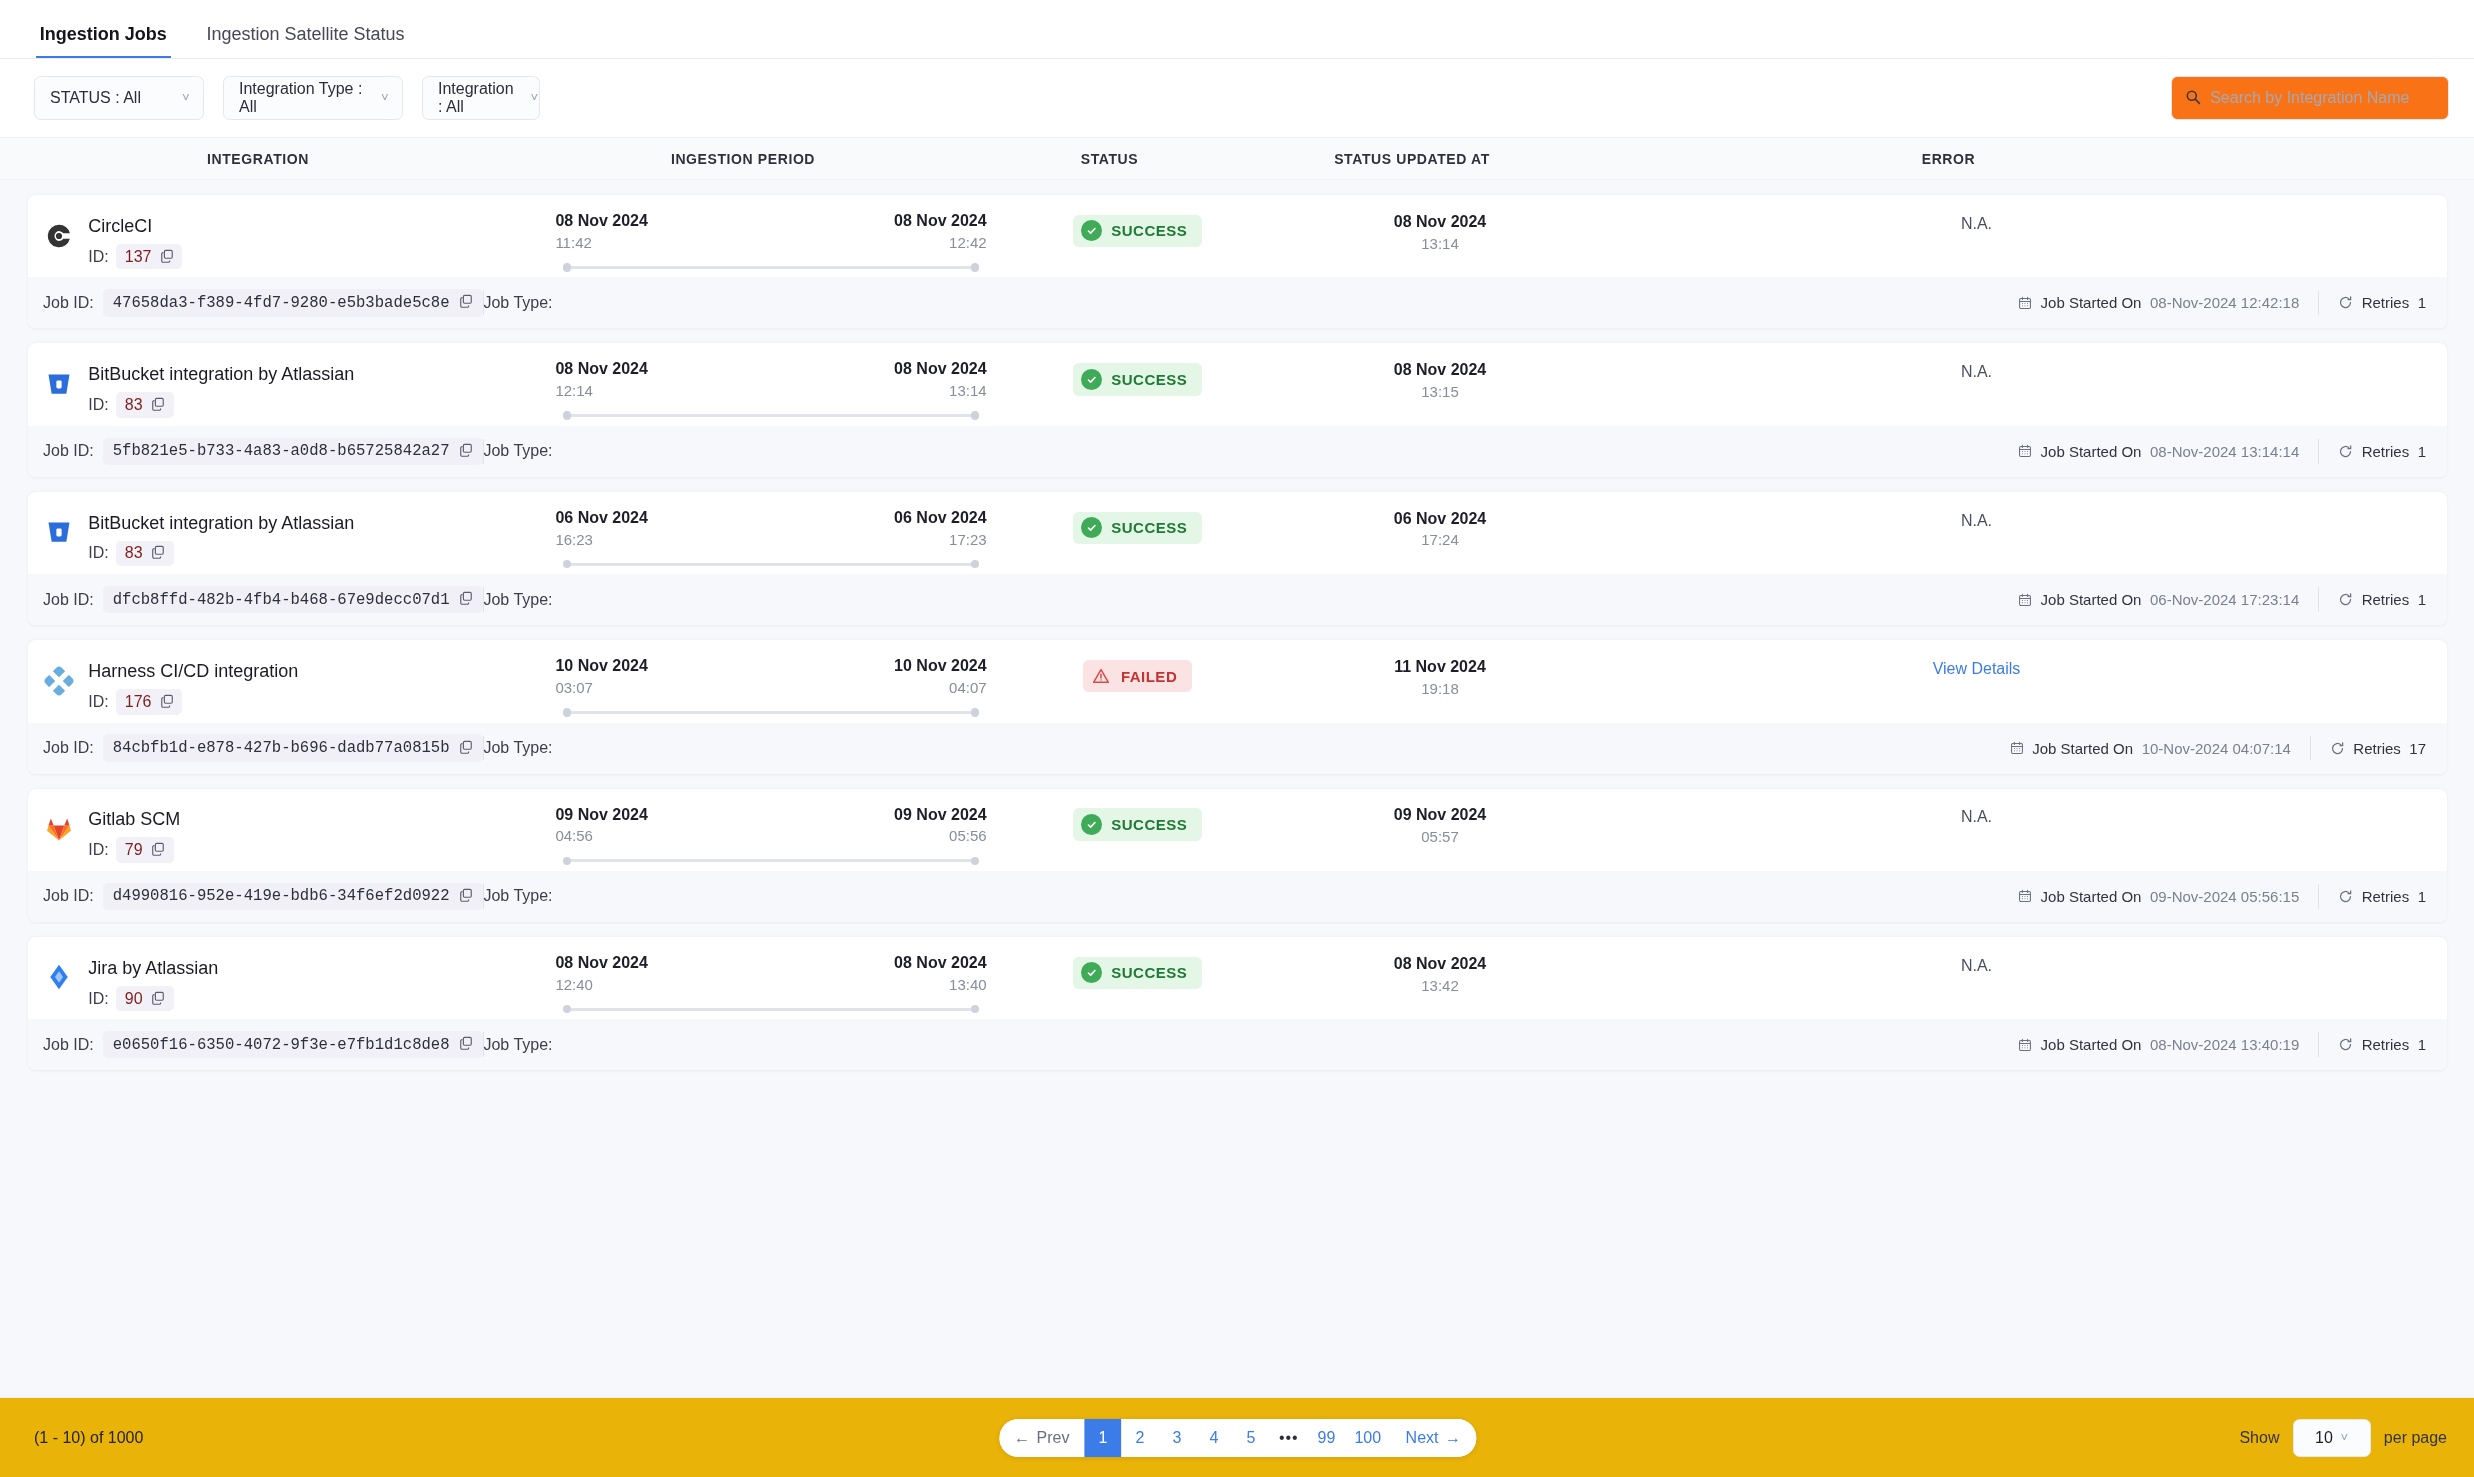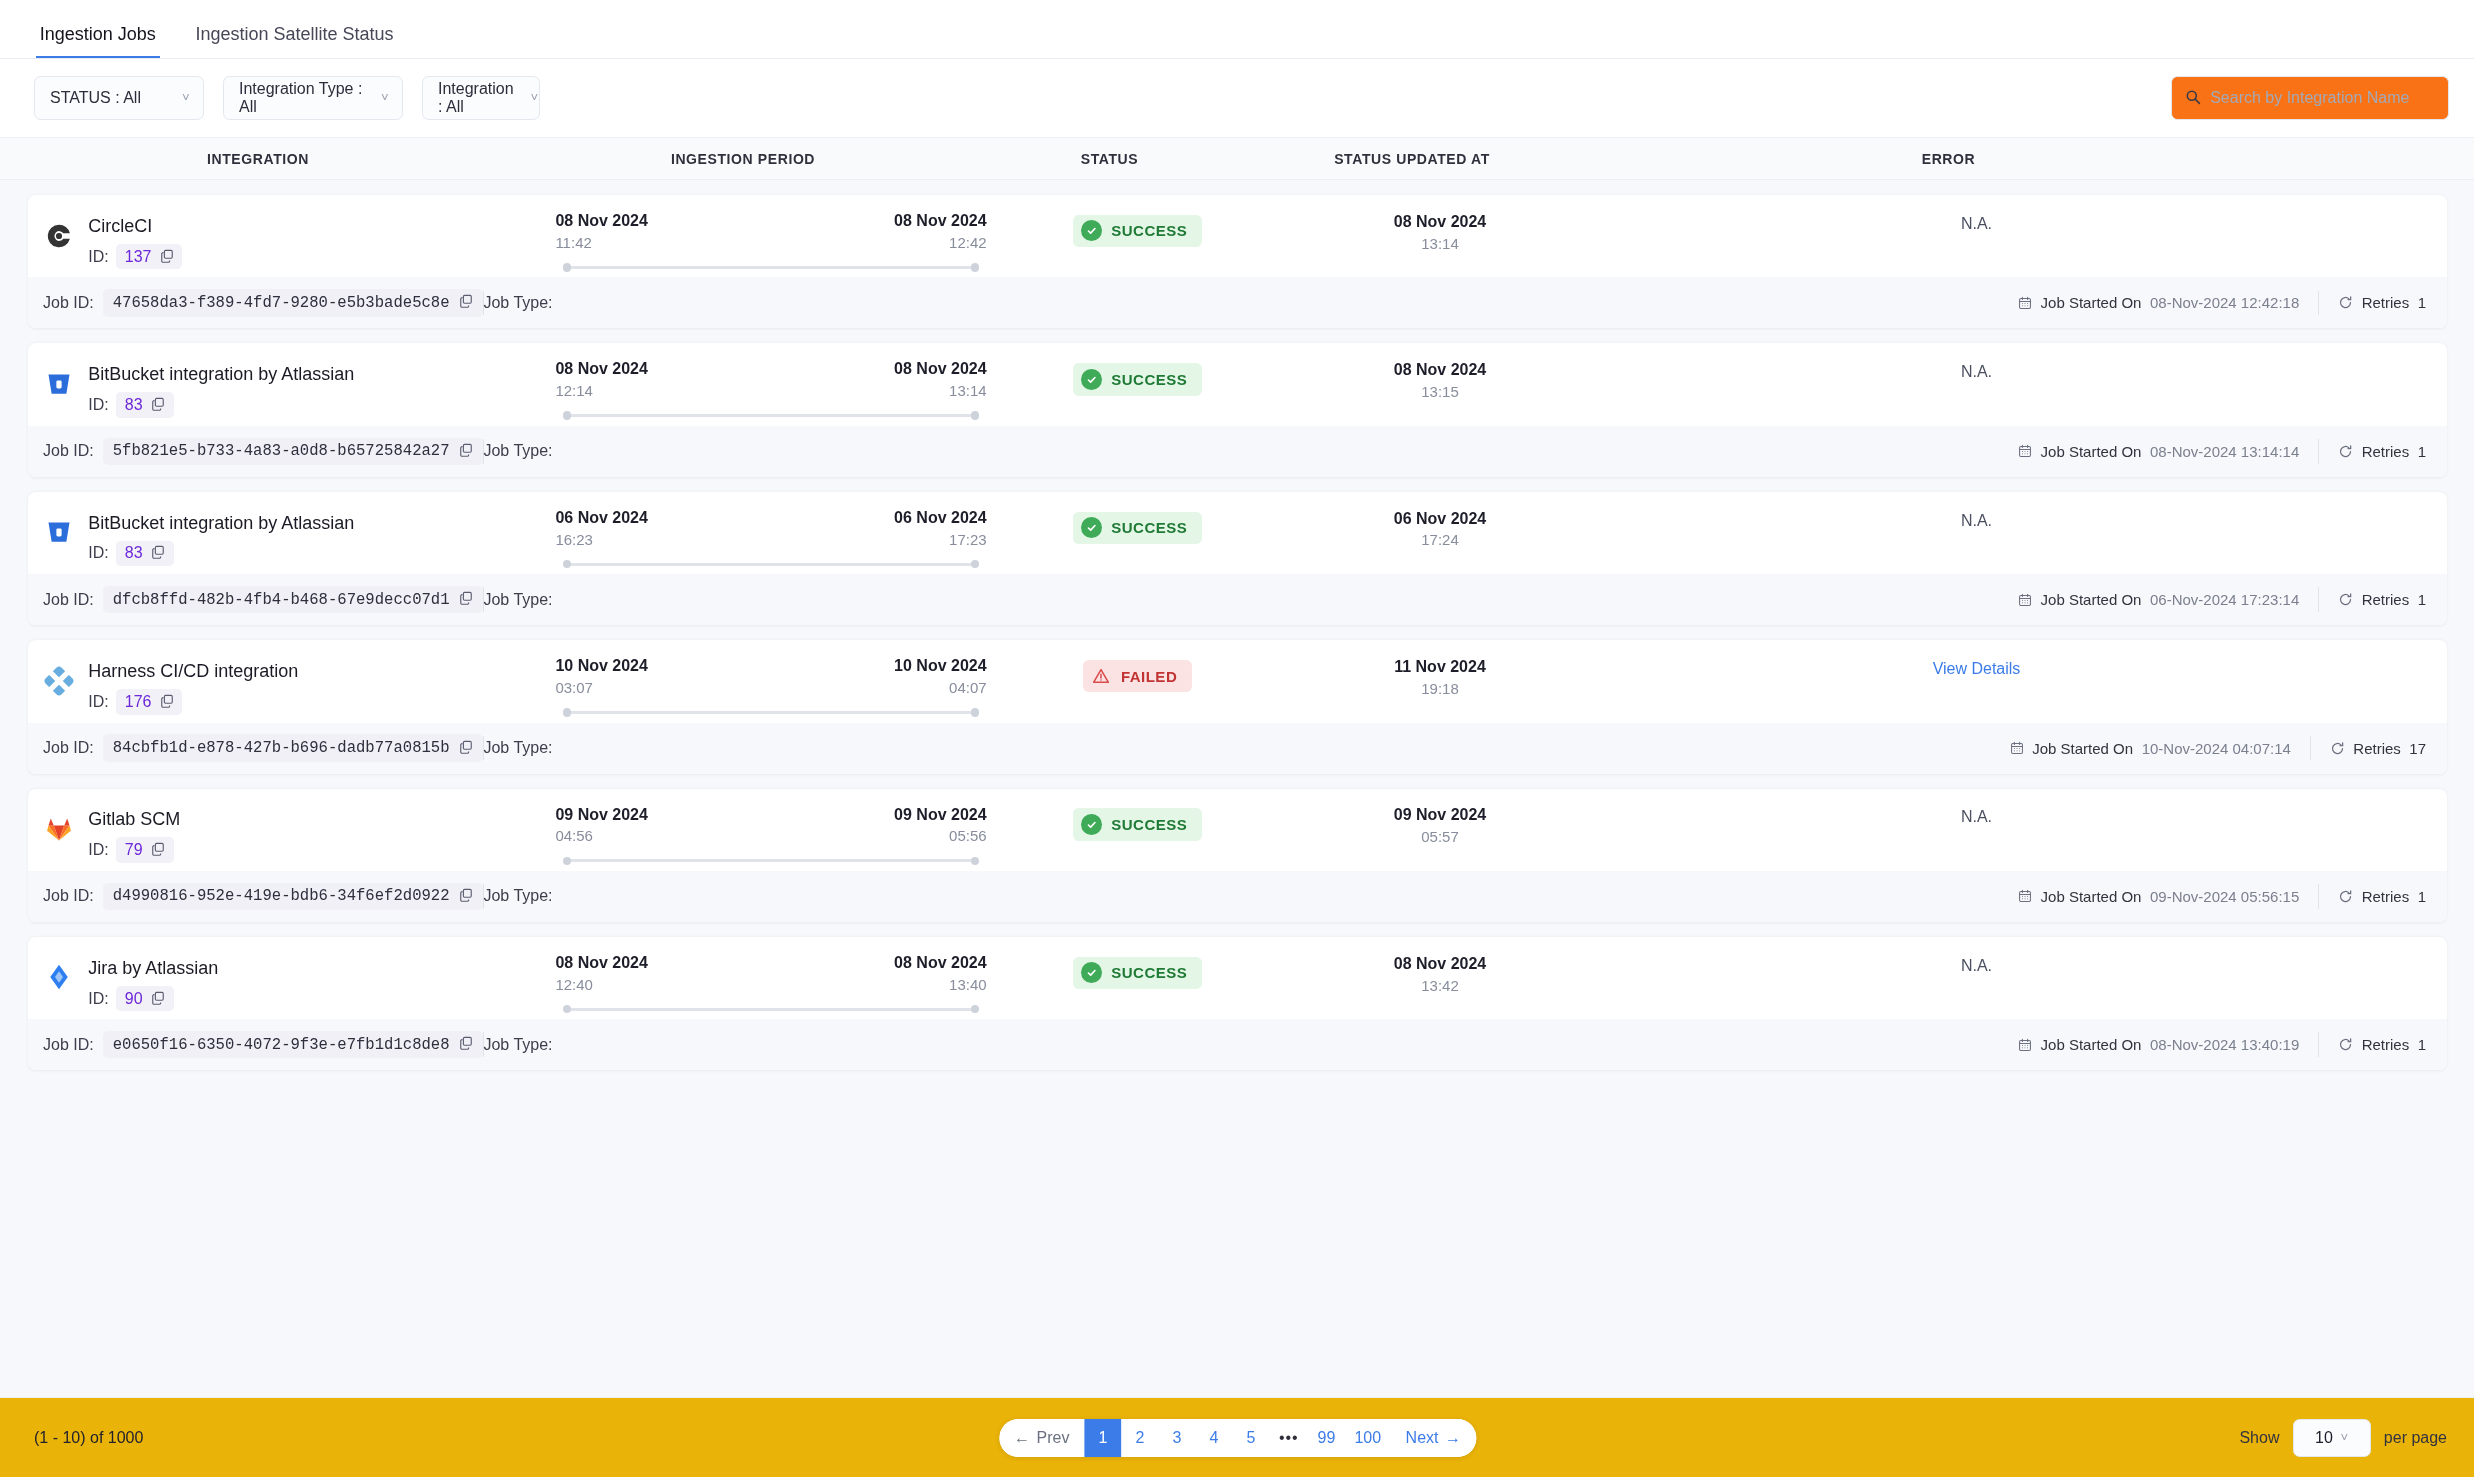--- a/index.html
+++ b/index.html
@@ -43,21 +43,21 @@
     height: 59px; flex: 0 0 59px;
     display: flex; align-items: flex-end; gap: 32px;
     padding: 0 0 0 36px;
     border-bottom: 0.9px solid #e9edf3;
     background: #fff;
   }
   .tab {
     font-size: 18px; color: #474757; padding: 0 3.8px 13.2px 3.8px;
     cursor: pointer; border-bottom: 2.8px solid transparent; line-height: 1;
   }
-  .tab.active { color: #14141c; font-weight: normal; border-bottom-color: #3b7ce8; text-align: right; }
+  .tab.active { color: #14141c; font-weight: bold; border-bottom-color: #3b7ce8; text-align: right; }
 
   
   .filterbar {
     height: 78px; flex: 0 0 78px;
     display: flex; align-items: center; justify-content: space-between;
     padding: 0 26.5px 0 34px; background: #ffffff;
   }
   .filters { display: flex; align-items: center; gap: 19px; }
   .filter-select {
     height: 44px; border: 0.9px solid #e3e7ee; border-radius: 6.6px;
@@ -105,21 +105,21 @@
   .cell-integration {
     width: 516px; display: flex; align-items: flex-start; gap: 13.2px; padding-left: 15px;
   }
   .int-icon { width: 32px; height: 32px; flex: 0 0 32px; margin-top: 7.6px; display:flex; align-items:center; justify-content:center; }
   .int-meta { display: flex; flex-direction: column; gap: 5.7px; padding-top: 2.8px; }
   .int-name { font-size: 18px; color: #1b1b25; line-height: 1.3; }
   .id-line { display: flex; align-items: center; gap: 7.6px; font-size: 16px; color: #3d3d4c; }
   .id-pill {
     display: inline-flex; align-items: center; gap: 8.5px;
     background: #f1f1f7; border-radius: 4.7px; padding: 3.8px 8.5px;
-    font-size: 16px; color: #6d28d9; cursor: pointer;
+    font-size: 16px; color: #7f1d1d; cursor: pointer;
   }
   .copy-ico { color: #5b5b70; font-size: 14px; line-height: 1; }
 
   .cell-period { width: 454px; padding: 0 11.4px; }
   .period-row { display: flex; justify-content: space-between; }
   .period-block { display: flex; flex-direction: column; align-items: flex-start; gap: 3.8px; }
   .period-block.right { align-items: flex-end; }
   .p-date { font-size: 16px; font-weight: bold; color: #1e1e2a; }
   .p-time { font-size: 15px; color: #878d9c; }
   .period-track { position: relative; height: 9.5px; margin: 11.4px 7.6px 0 7.6px; }

